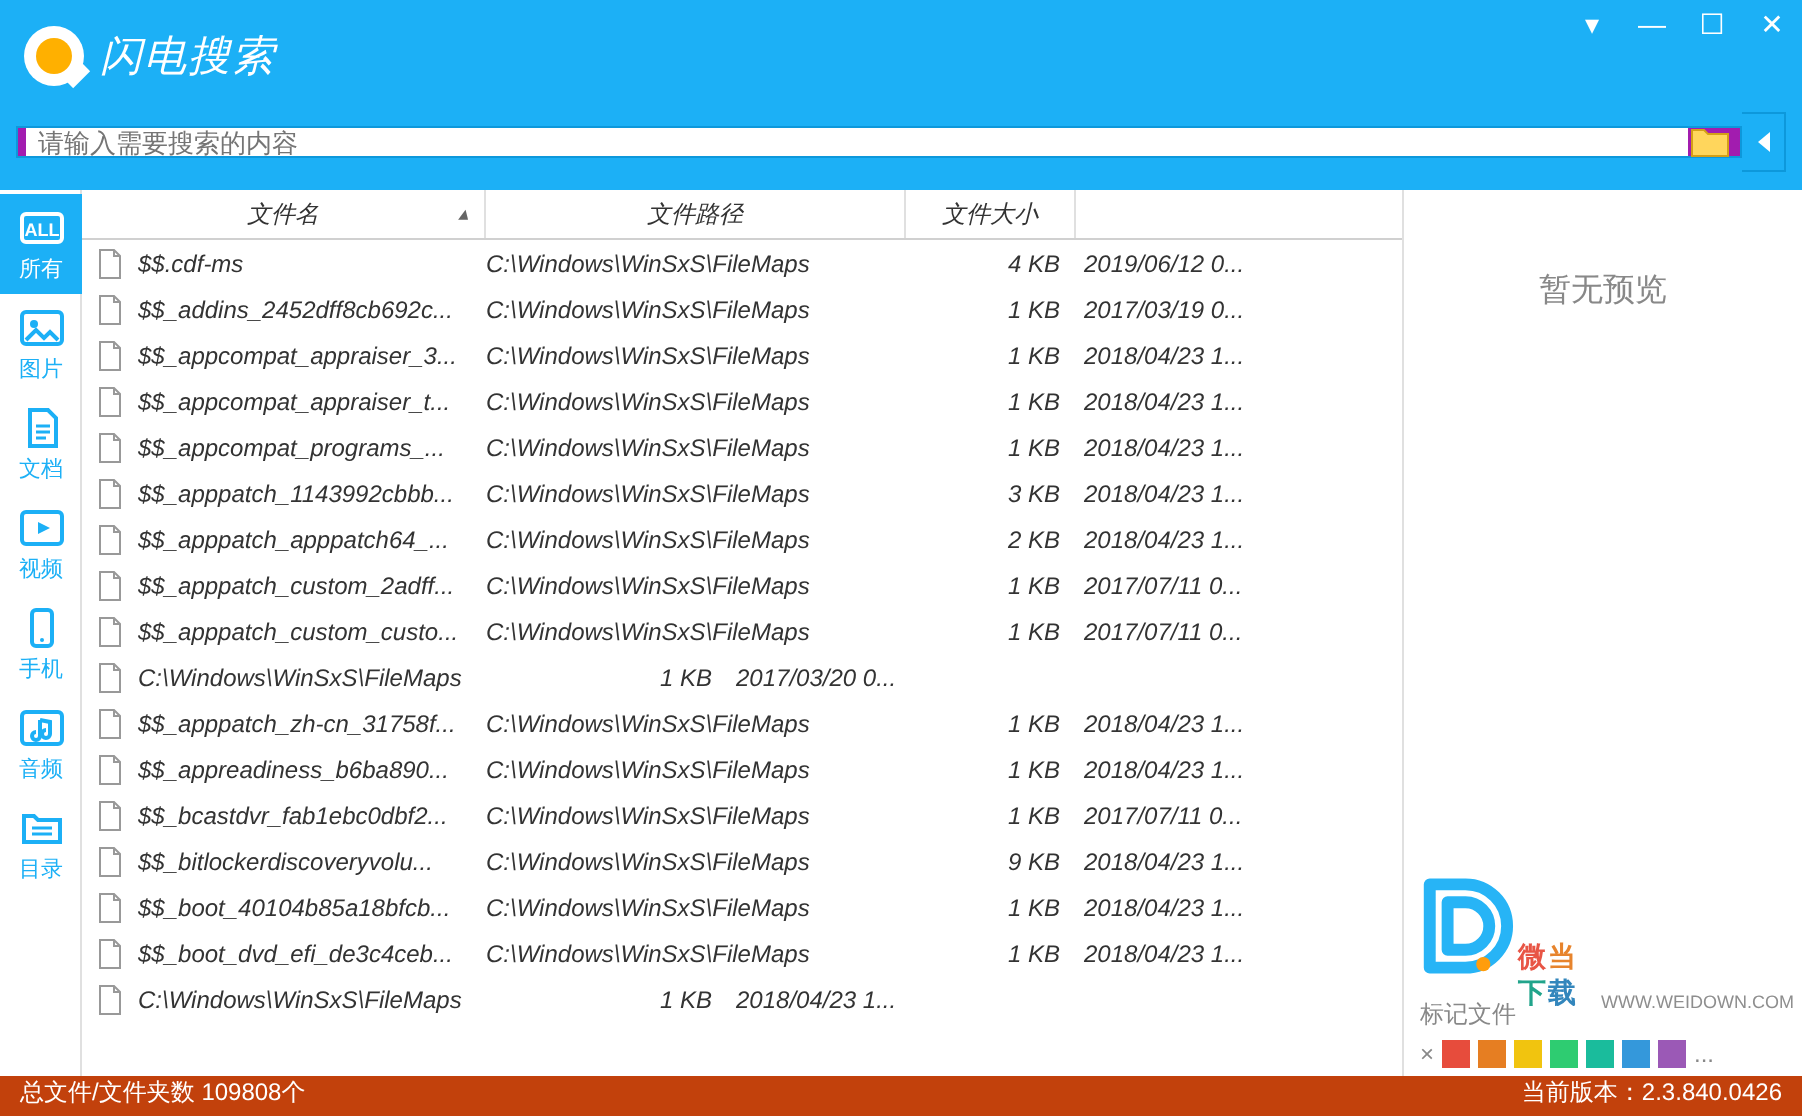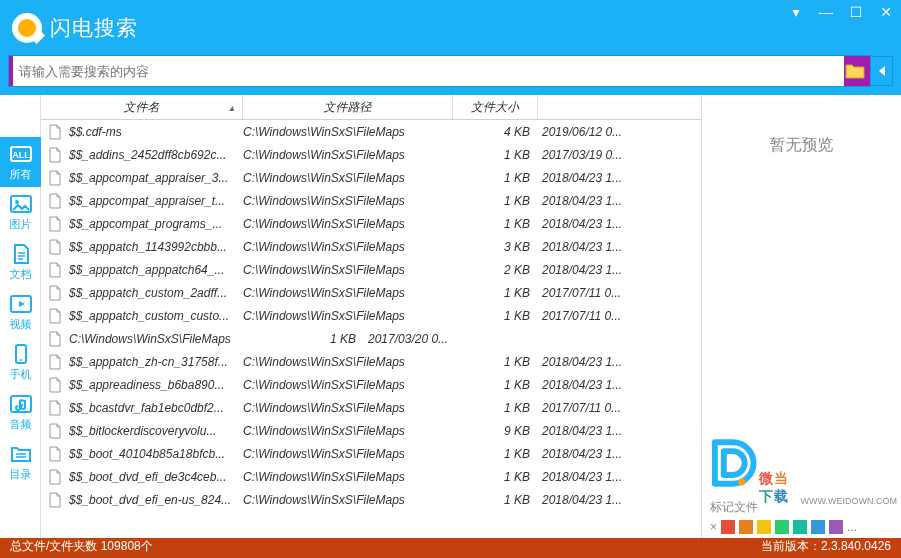--- a/index.html
+++ b/index.html
@@ -2,32 +2,32 @@
 <html><head>
 <meta charset="utf-8">
 <style>
 * { margin: 0; padding: 0; box-sizing: border-box; font-family: "Microsoft YaHei", "Segoe UI", sans-serif; }
 body { width: 901px; height: 558px; overflow: hidden; background: #fff; position: relative; }
 .titlebar { height: 55px; background: #1cb0f6; display: flex; align-items: center; padding: 0 12px; position: relative; }
 .logo { display: flex; align-items: center; gap: 8px; color: #fff; }
 .logo-icon { width: 30px; height: 30px; border-radius: 50%; background: #fff; display: flex; align-items: center; justify-content: center; position: relative; }
 .logo-icon-inner { width: 18px; height: 18px; border-radius: 50%; background: #ffb000; position: relative; }
 .logo-icon-inner::after { content: ""; position: absolute; width: 8px; height: 12px; right: -6px; bottom: -6px; background: #fff; transform: rotate(45deg); }
-.app-title { font-size: 21px; font-weight: 400; letter-spacing: 1px; }
+.app-title { font-size: 21px; font-style: italic; font-weight: 400; letter-spacing: 1px; }
 .window-controls { position: absolute; right: 6px; top: 4px; display: flex; gap: 12px; }
 .window-controls span { color: #fff; font-size: 14px; cursor: pointer; width: 18px; text-align: center; }
 .searchrow { height: 40px; background: #1cb0f6; display: flex; align-items: center; padding: 0 8px 8px; gap: 0; }
-.searchbox { flex: 1; height: 32px; background: #a21caf; border: 1px solid #0d98db; display: flex; align-items: center; padding: 0 4px; }
+.searchbox { flex: 1; height: 16px; background: #a21caf; border: 1px solid #0d98db; display: flex; align-items: center; padding: 0 4px; }
 .searchbox input { flex: 1; border: none; outline: none; height: 100%; font-size: 13px; color: #333; padding: 0 6px; }
 .folder-icon { width: 22px; height: 18px; display: flex; align-items: center; justify-content: center; }
 .collapse-btn { width: 22px; height: 30px; background: #1cb0f6; border: 1px solid #0d98db; border-left: none; display: flex; align-items: center; justify-content: center; cursor: pointer; }
 .mainarea { display: flex; height: 443px; }
 .sidebar { width: 41px; background: #fff; border-right: 1px solid #e0e0e0; padding-top: 2px; }
 .sidebar-item { width: 41px; height: 50px; display: flex; flex-direction: column; align-items: center; justify-content: center; gap: 2px; font-size: 11px; color: #1cb0f6; cursor: pointer; }
-.sidebar-item.active { background: #1cb0f6; color: #fff; margin-top: 40px; }
+.sidebar-item.active { background: #1cb0f6; color: #fff; }
 .sidebar-item .sb-icon { width: 26px; height: 22px; display: flex; align-items: center; justify-content: center; }
 .filepane { flex: 1; display: flex; flex-direction: column; position: relative; min-width: 0; font-style: italic; }
 .col-header { height: 25px; border-bottom: 1px solid #d0d0d0; display: flex; align-items: center; font-size: 12px; color: #333; background: #fff; flex-shrink: 0; }
 .col-header .col { border-right: 1px solid #e0e0e0; height: 100%; display: flex; align-items: center; justify-content: center; position: relative; }
 .col-name { width: 202px; } .col-path { width: 210px; } .col-size { width: 85px; } .col-time { width: 108px; }
 .sort-arrow { position: absolute; right: 8px; font-size: 10px; color: #666; }
 .filelist { flex: 1; overflow-y: scroll; overflow-x: hidden; }
 .filerow { height: 23px; display: flex; align-items: center; font-size: 12px; color: #333; padding-left: 6px; white-space: nowrap; }
 .file-icon { width: 16px; height: 16px; margin-right: 6px; flex-shrink: 0; }
 .fc-name { width: 174px; overflow: hidden; text-overflow: ellipsis; }
@@ -325,21 +325,20 @@
           <span class="fc-name">$$_boot_dvd_efi_de3c4ceb...</span>
           <span class="fc-path">C:\Windows\WinSxS\FileMaps</span>
           <span class="fc-size">1 KB</span>
           <span class="fc-time">2018/04/23 1...</span>
         </div>
         <div class="filerow">
           <span class="file-icon"><svg width="16" height="16" viewBox="0 0 16 16">
               <path d="M3 1h7l3 3v11H3z" fill="#fff" stroke="#999"></path>
               <path d="M10 1v3h3" fill="none" stroke="#999"></path>
             </svg></span>
-          <span class="fc-name">$$_boot_dvd_efi_en-us_824...</span>
           <span class="fc-path">C:\Windows\WinSxS\FileMaps</span>
           <span class="fc-size">1 KB</span>
           <span class="fc-time">2018/04/23 1...</span>
         </div>
       </div>
   </div>
 
   <div class="preview">
     <div class="preview-empty">暂无预览</div>
     <div class="watermark">

